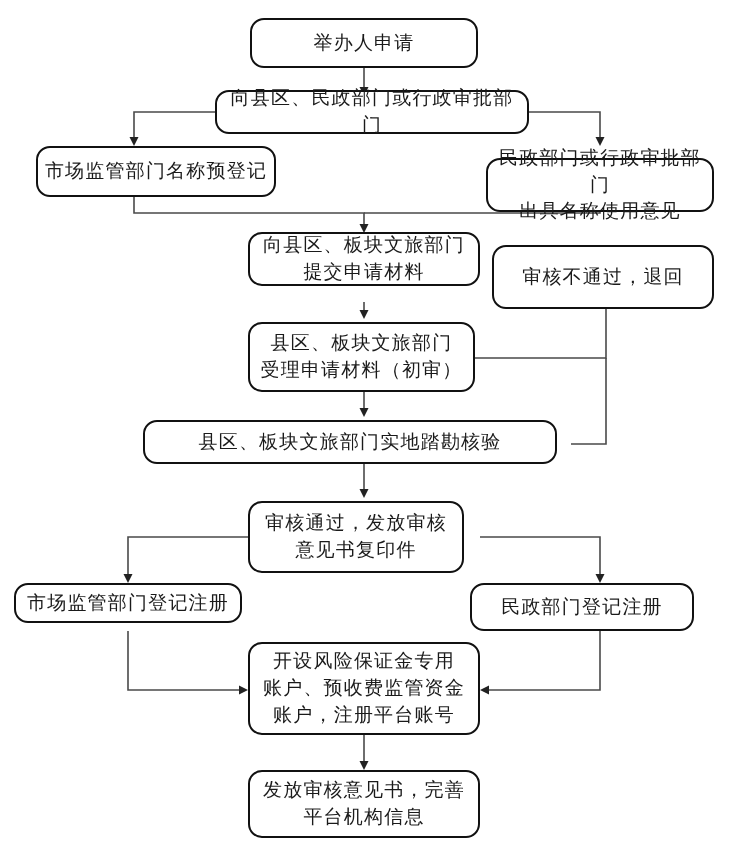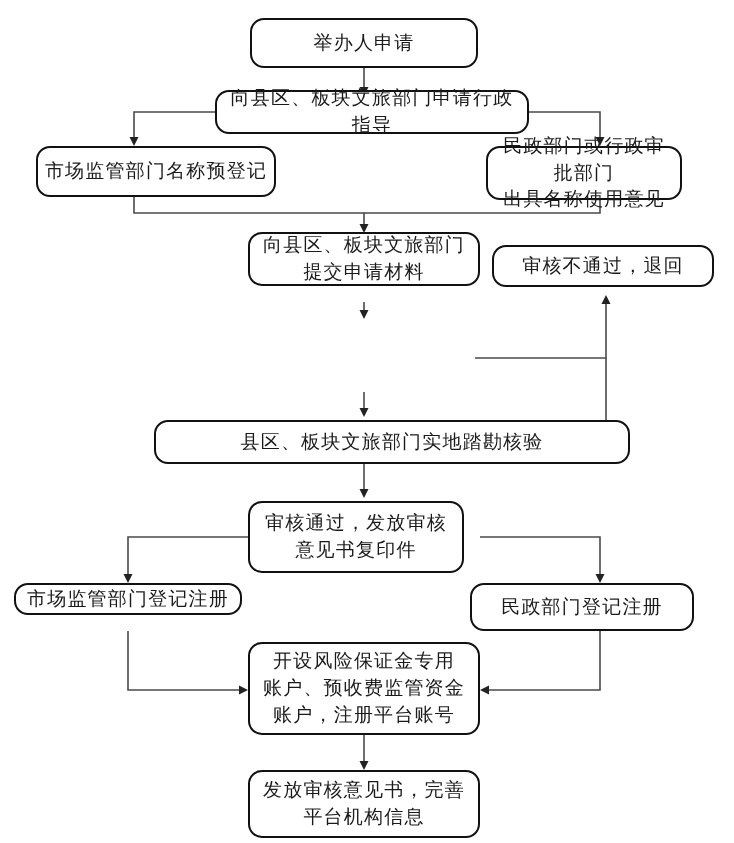--- a/index.html
+++ b/index.html
@@ -105,52 +105,56 @@
 
     <line x1="364" y1="735" x2="364" y2="765"></line>
     <polygon class="head" points="364,770 359.5,761 368.5,761"></polygon>
   </svg>
 
   <div class="node" style="left:250px; top:18px; width:228px; height:50px;">
     <span class="label">举办人申请</span>
   </div>
 
   <div class="node" style="left:215px; top:90px; width:314px; height:44px;">
-    <span class="label">向县区、板块文旅部门申请行政指导</span>
+    <span class="label">向县区、民政部门或行政审批部门</span>
   </div>
 
   <div class="node" style="left:14px; top:146px; width:240px; height:51px;margin-left:22px;">
     <span class="label">市场监管部门名称预登记</span>
   </div>
 
-  <div class="node" style="left:486px; top:146px; width:196px; height:54px;">
+  <div class="node" style="left:486px; top:158px; width:228px; height:54px;">
     <span class="label">民政部门或行政审批部门
 出具名称使用意见</span>
   </div>
 
   <div class="node" style="left:248px; top:232px; width:232px; height:54px;">
     <span class="label">向县区、板块文旅部门
 提交申请材料</span>
   </div>
 
-  <div class="node" style="left:492px; top:245px; width:222px; height:42px;">
+  <div class="node" style="left:492px; top:245px; width:222px; height:64px;">
     <span class="label">审核不通过，退回</span>
   </div>
 
+  <div class="node" style="left:248px; top:322px; width:227px; height:70px;">
+    <span class="label">县区、板块文旅部门
+受理申请材料（初审）</span>
+  </div>
 
-  <div class="node" style="left:154px; top:420px; width:476px; height:44px;">
+  <div class="node" style="left:143px; top:420px; width:414px; height:44px;">
     <span class="label">县区、板块文旅部门实地踏勘核验</span>
   </div>
 
   <div class="node" style="left:248px; top:501px; width:216px; height:72px;">
     <span class="label">审核通过，发放审核
 意见书复印件</span>
   </div>
 
-  <div class="node" style="left:14px; top:583px; width:228px; height:32px;">
+  <div class="node" style="left:14px; top:583px; width:228px; height:40px;">
     <span class="label">市场监管部门登记注册</span>
   </div>
 
   <div class="node" style="left:470px; top:583px; width:224px; height:48px;">
     <span class="label">民政部门登记注册</span>
   </div>
 
   <div class="node" style="left:248px; top:642px; width:232px; height:93px;">
     <span class="label">开设风险保证金专用
 账户、预收费监管资金

